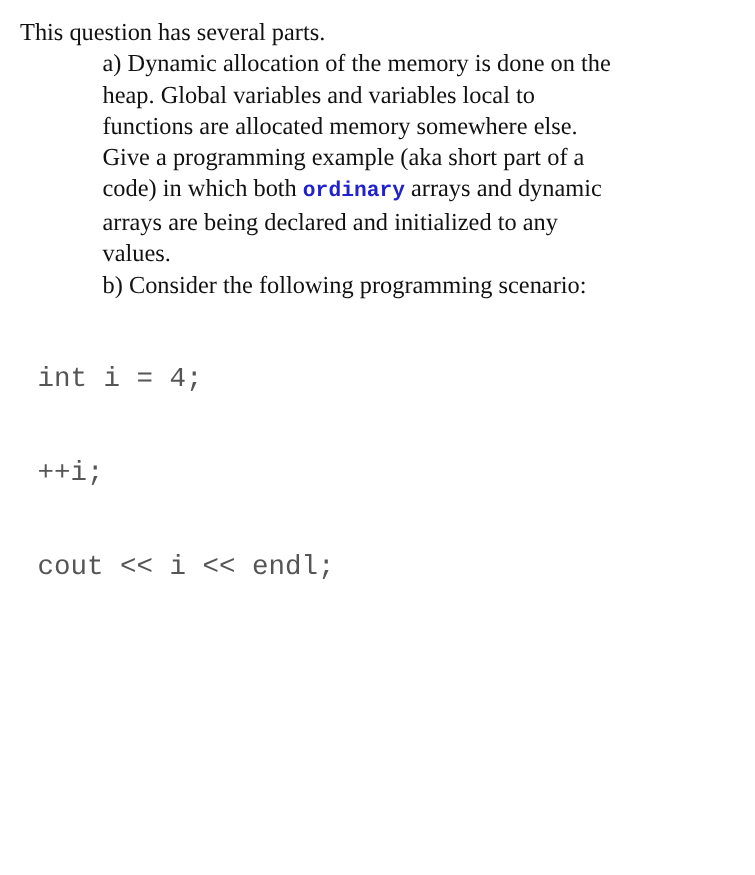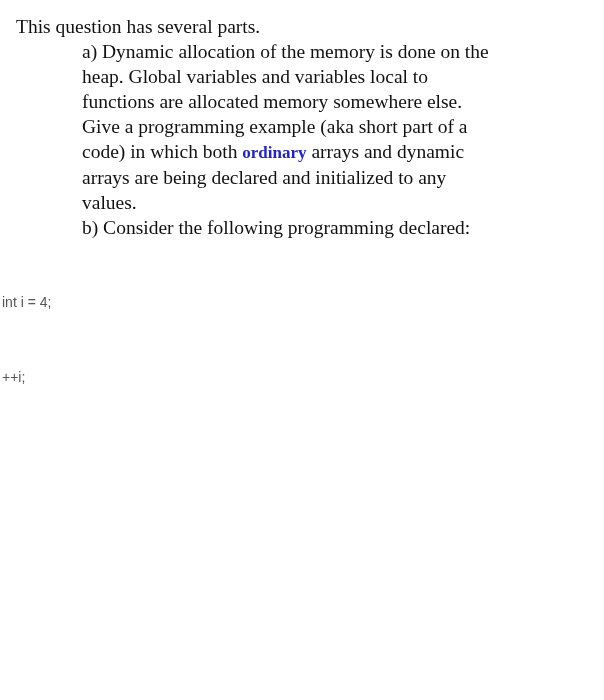--- a/index.html
+++ b/index.html
@@ -30,51 +30,52 @@
     margin: 0;
     padding: 0 10px 0 16px;
   }
   .prose.indent {
     padding-left: 82px;
     text-indent: 0;
   }
 
   
   .code {
-    font-family: Liberation Sans, sans-serif;
-    font-size: 14px;
+    font-family: Liberation Mono, monospace;
+    font-size: 22px;
     line-height: 25px;
     color: #555555;
     margin: 0;
-    padding-left: 2px;
+    padding-left: 30px;
     white-space: pre;
   }
 
   
   .kw-blue {
     color: #2222cc;
-    font-family: Liberation Serif, serif;
+    font-family: Liberation Mono, monospace;
     font-weight: bold;
     font-size: 17px;
   }
   .spacer-line {
     height: 25px;
   }
 </style>
 </head>
 <body>
 
 <div class="page">
 
   <p class="prose">This question has several parts.</p>
 
   <p class="prose indent"><span>a) Dynamic allocation of the memory is done on the heap. Global variables and variables local to functions are allocated memory somewhere else. Give a programming example (aka short part of a code) in which both </span><span class="kw-blue">ordinary</span><span> arrays and dynamic arrays are being declared and initialized to any values.</span></p>
 
-  <p class="prose indent">b) Consider the following programming declared:</p>
+  <p class="prose indent">b) Consider the following programming scenario:</p>
 
   <div class="code">
     <div>int i = 4;</div>
     <div>++i;</div>
+    <div>cout &lt;&lt; i &lt;&lt; endl;</div>
   </div>
 
   <div class="spacer-line"></div>
 
 </div>
 
 </body></html>

